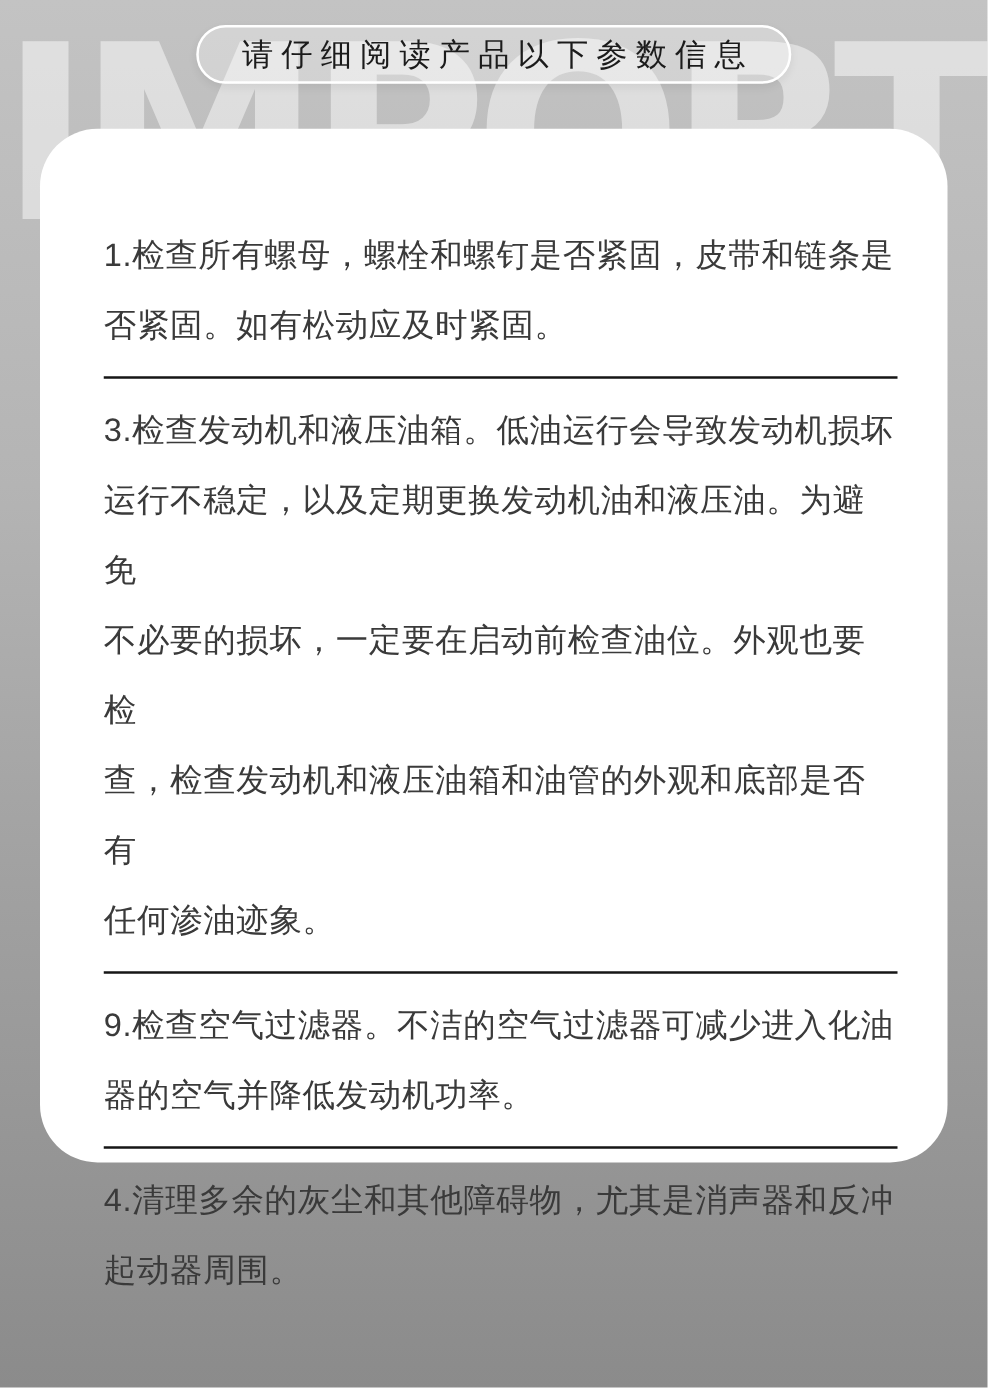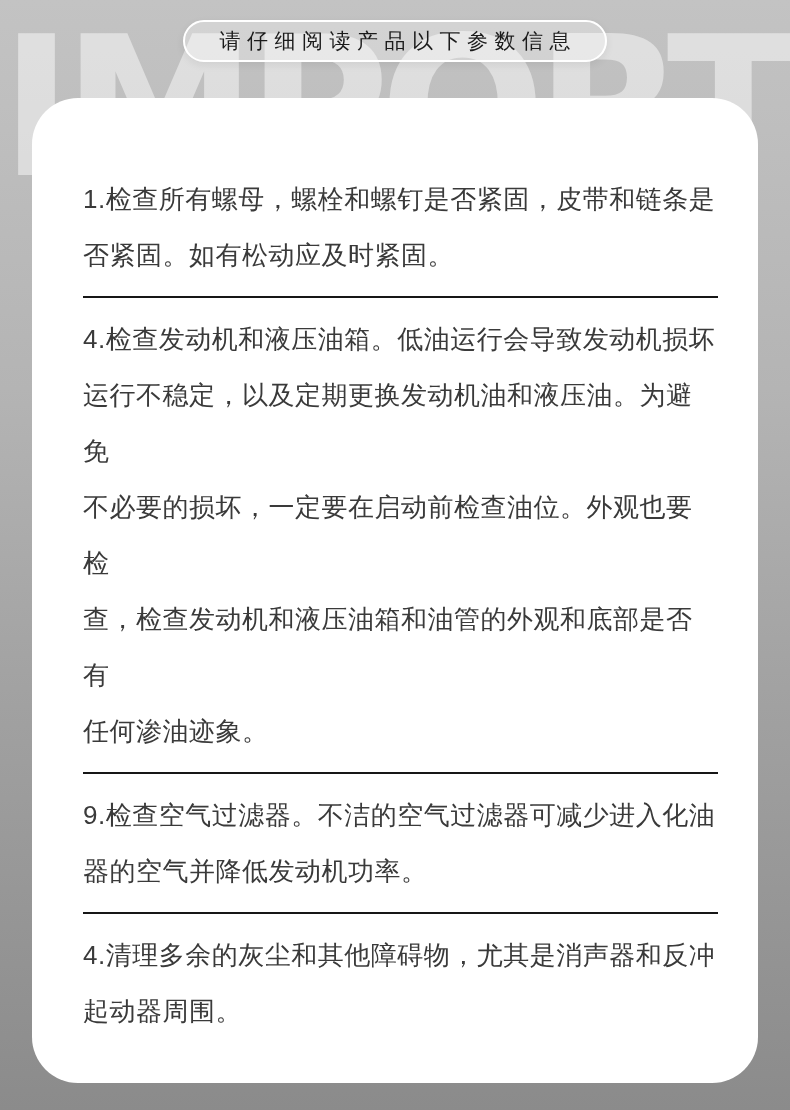--- a/index.html
+++ b/index.html
@@ -52,33 +52,33 @@
 
   .subtitle-badge {
     margin: 20px auto 0;
     width: max-content;
     max-width: 700px;
     padding: 5px 28px;
     border: 2px solid #ffffff;
     border-radius: 50px;
     background: rgba(255, 255, 255, 0.28);
     box-shadow: 0 3px 8px rgba(0, 0, 0, 0.07);
-    font-size: 21px;
+    font-size: 25px;
     font-weight: 500;
     letter-spacing: 6.5px;
     text-indent: 6.5px; 
     color: #1b1b1b;
     white-space: nowrap;
   }
 
   .info-card {
     position: relative;
     z-index: 1;
     margin: 36px 32px 0;
-    height: 985px;
+    height: 827px;
     background: #ffffff;
     border-radius: 46px;
     padding: 60px 40px 0 51px;
   }
 
   .checklist-item {
     font-size: 26px;
     line-height: 56px;
     color: #3a3a3a;
     white-space: pre-line;   
@@ -104,21 +104,21 @@
   <div class="subtitle-badge">请仔细阅读产品以下参数信息</div>
 </div>
 
 <div class="info-card">
 
   <div class="checklist-item">1.检查所有螺母，螺栓和螺钉是否紧固，皮带和链条是
 否紧固。如有松动应及时紧固。</div>
 
   <div class="divider"></div>
 
-  <div class="checklist-item">4.检查发动机和液压油箱。低油运行会导致发动机损坏
+  <div class="checklist-item">3.检查发动机和液压油箱。低油运行会导致发动机损坏
 运行不稳定，以及定期更换发动机油和液压油。为避免
 不必要的损坏，一定要在启动前检查油位。外观也要检
 查，检查发动机和液压油箱和油管的外观和底部是否有
 任何渗油迹象。</div>
 
   <div class="divider"></div>
 
   <div class="checklist-item">9.检查空气过滤器。不洁的空气过滤器可减少进入化油
 器的空气并降低发动机功率。</div>
 

